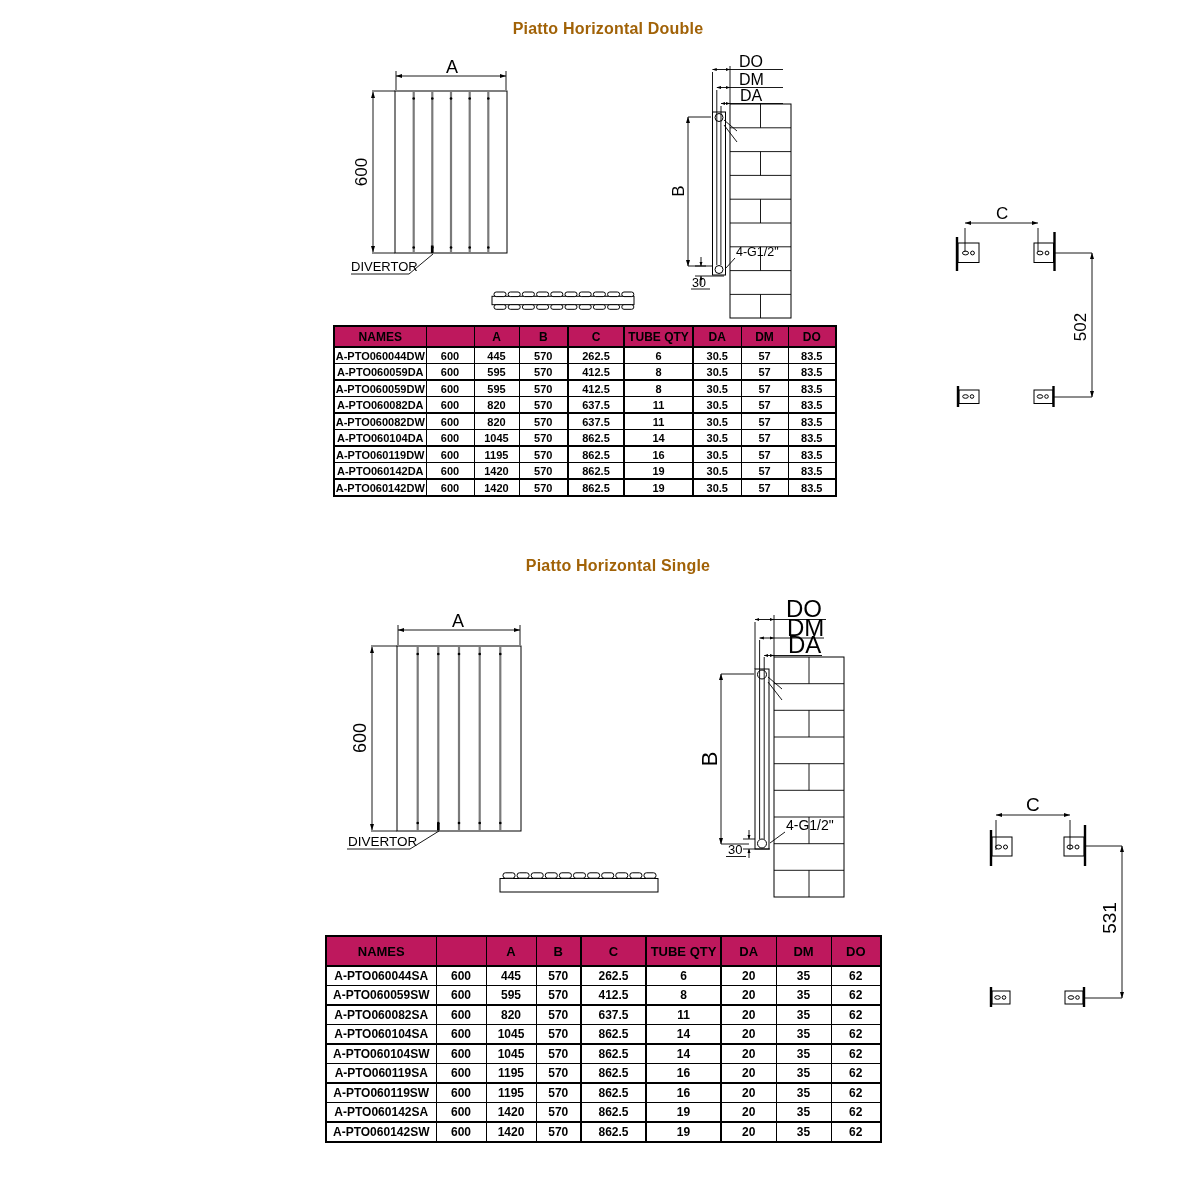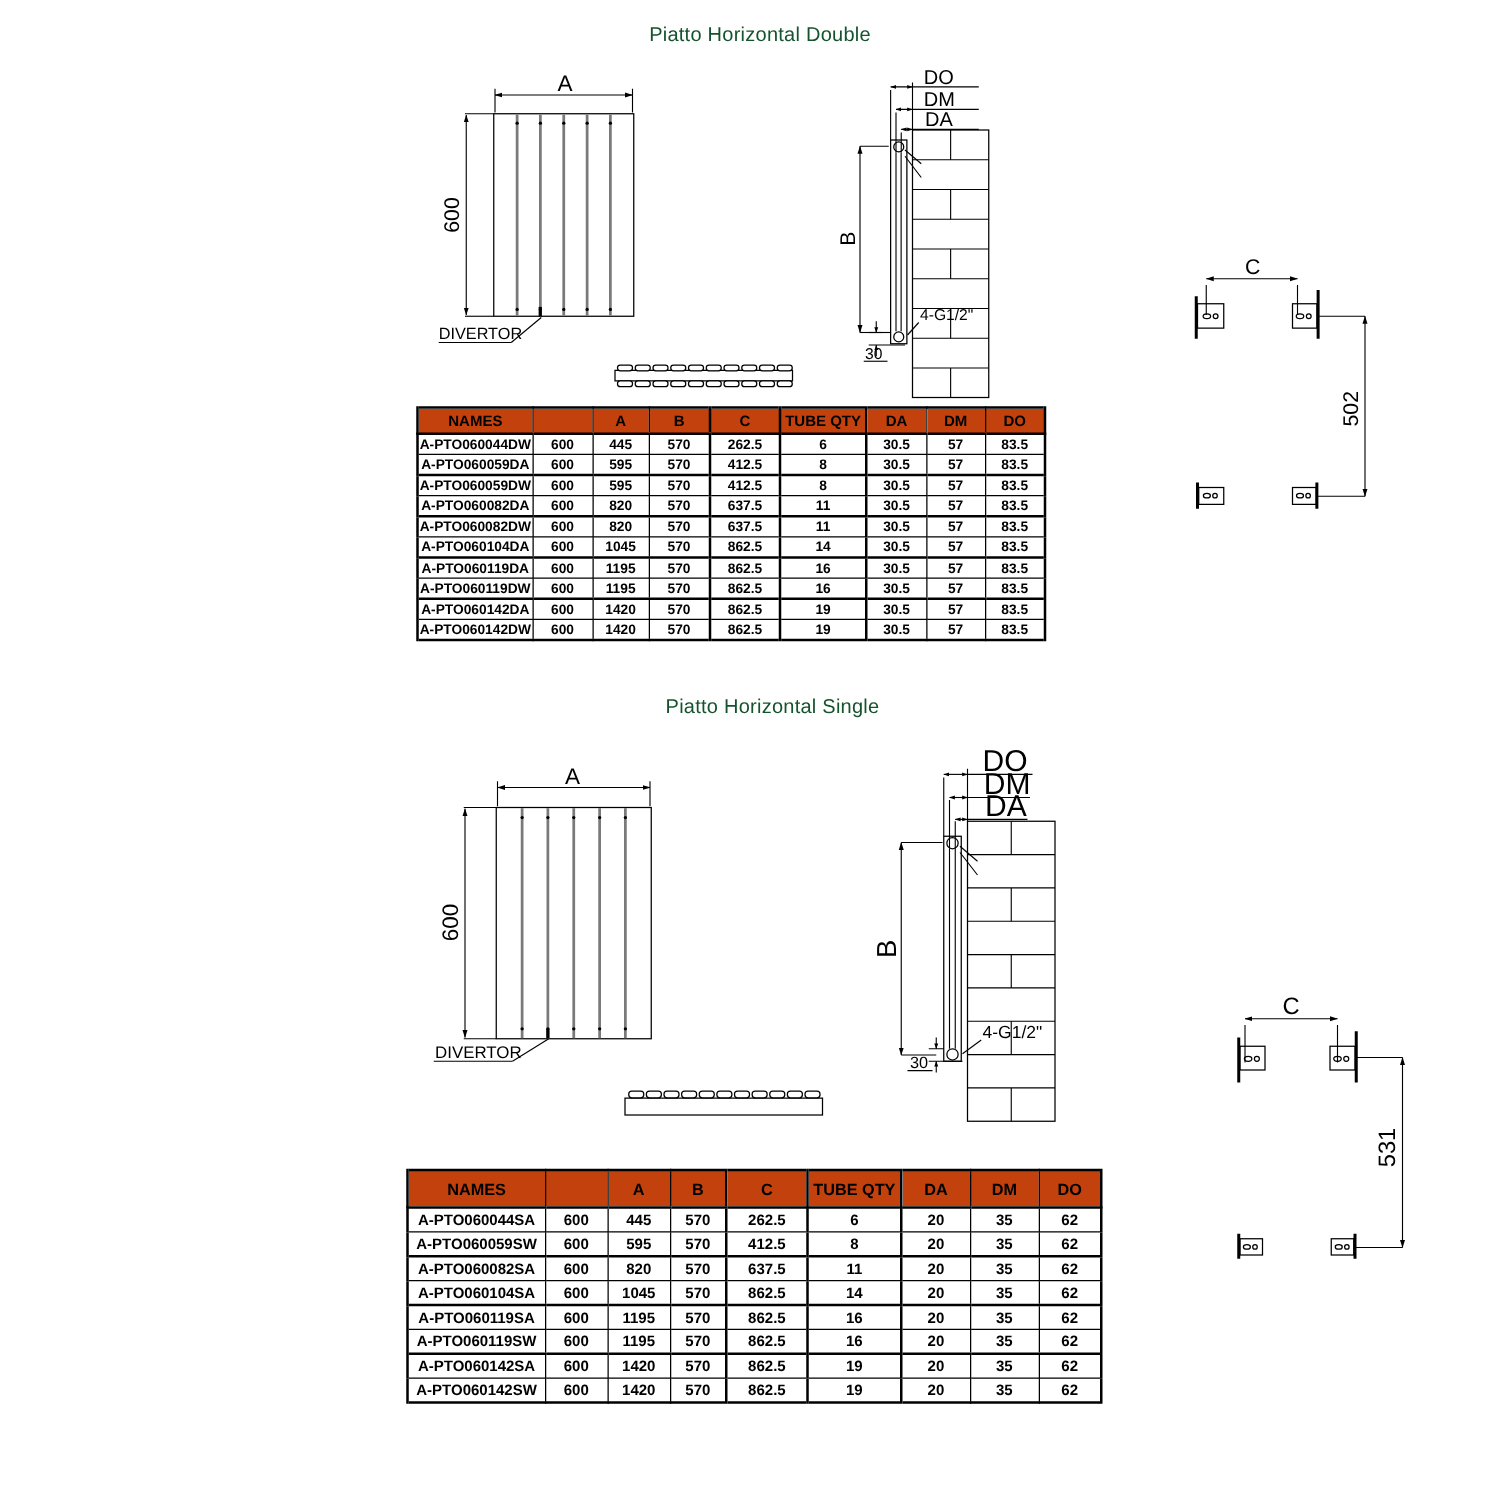--- a/index.html
+++ b/index.html
@@ -1,43 +1,43 @@
 <!DOCTYPE html>
 <html><head>
 <meta charset="utf-8">
 <style>
   html,body{margin:0;padding:0;}
   body{
     width:1200px;height:1200px;background:#ffffff;position:relative;
     font-family:"Liberation Sans",sans-serif;color:#000;overflow:hidden;
   }
   .title{
-    position:absolute;width:420px;text-align:center;font-weight:normal;
-    font-size:16px;letter-spacing:.2px;color:#14532d;
+    position:absolute;width:420px;text-align:center;font-weight:bold;
+    font-size:16px;letter-spacing:.2px;color:#a16207;
   }
   #title-double{left:398px;top:20px;}
   #title-single{left:408px;top:557px;}
 
   svg{position:absolute;left:0;}
   svg text{font-family:"Liberation Sans",sans-serif;fill:#000;}
   .ln{stroke:#000;stroke-width:1;fill:none;}
   .thin{stroke:#000;stroke-width:0.9;fill:none;}
   .panel{stroke:#7a7a7a;stroke-width:2.2;fill:none;}
   .wallln{stroke:#000;stroke-width:2.4;fill:none;}
   .whitefill{fill:#fff;stroke:#000;stroke-width:1;}
 
   table.spec{
     position:absolute;border-collapse:collapse;table-layout:fixed;background:#fff;
     border:2px solid #000;
   }
   table.spec th,table.spec td{
     border:1px solid #000;text-align:center;vertical-align:middle;
     padding:0;white-space:nowrap;overflow:hidden;font-weight:bold;
   }
-  table.spec th{background:#c2410c;border-bottom:2px solid #000;}
+  table.spec th{background:#be185d;border-bottom:2px solid #000;}
   table.spec th:first-child,table.spec td:first-child{border-left:2px solid #000;}
   table.spec th:last-child,table.spec td:last-child{border-right:2px solid #000;}
   table.spec th:nth-child(5),table.spec td:nth-child(5){border-left-width:2px;border-right-width:2px;}
   table.spec th:nth-child(6),table.spec td:nth-child(6){border-right-width:2px;}
   table.spec tbody tr:nth-child(2n+1):not(:first-child) td{border-top-width:2px;}
 
   #table-double{left:333px;top:325px;width:502px;}
   #table-double th{height:19px;font-size:12px;}
   #table-double td{height:15px;font-size:11px;}
   #table-double col.c1{width:92px}#table-double col.c2{width:48px}
@@ -448,31 +448,20 @@
         <td>600</td>
         <td>1045</td>
         <td>570</td>
         <td>862.5</td>
         <td>14</td>
         <td>30.5</td>
         <td>57</td>
         <td>83.5</td>
       </tr>
       <tr>
-        <td>A-PTO060119DA</td>
-        <td>600</td>
-        <td>1195</td>
-        <td>570</td>
-        <td>862.5</td>
-        <td>16</td>
-        <td>30.5</td>
-        <td>57</td>
-        <td>83.5</td>
-      </tr>
-      <tr>
         <td>A-PTO060119DW</td>
         <td>600</td>
         <td>1195</td>
         <td>570</td>
         <td>862.5</td>
         <td>16</td>
         <td>30.5</td>
         <td>57</td>
         <td>83.5</td>
       </tr>
@@ -565,20 +554,31 @@
         <td>600</td>
         <td>1045</td>
         <td>570</td>
         <td>862.5</td>
         <td>14</td>
         <td>20</td>
         <td>35</td>
         <td>62</td>
       </tr>
       <tr>
+        <td>A-PTO060104SW</td>
+        <td>600</td>
+        <td>1045</td>
+        <td>570</td>
+        <td>862.5</td>
+        <td>14</td>
+        <td>20</td>
+        <td>35</td>
+        <td>62</td>
+      </tr>
+      <tr>
         <td>A-PTO060119SA</td>
         <td>600</td>
         <td>1195</td>
         <td>570</td>
         <td>862.5</td>
         <td>16</td>
         <td>20</td>
         <td>35</td>
         <td>62</td>
       </tr>

